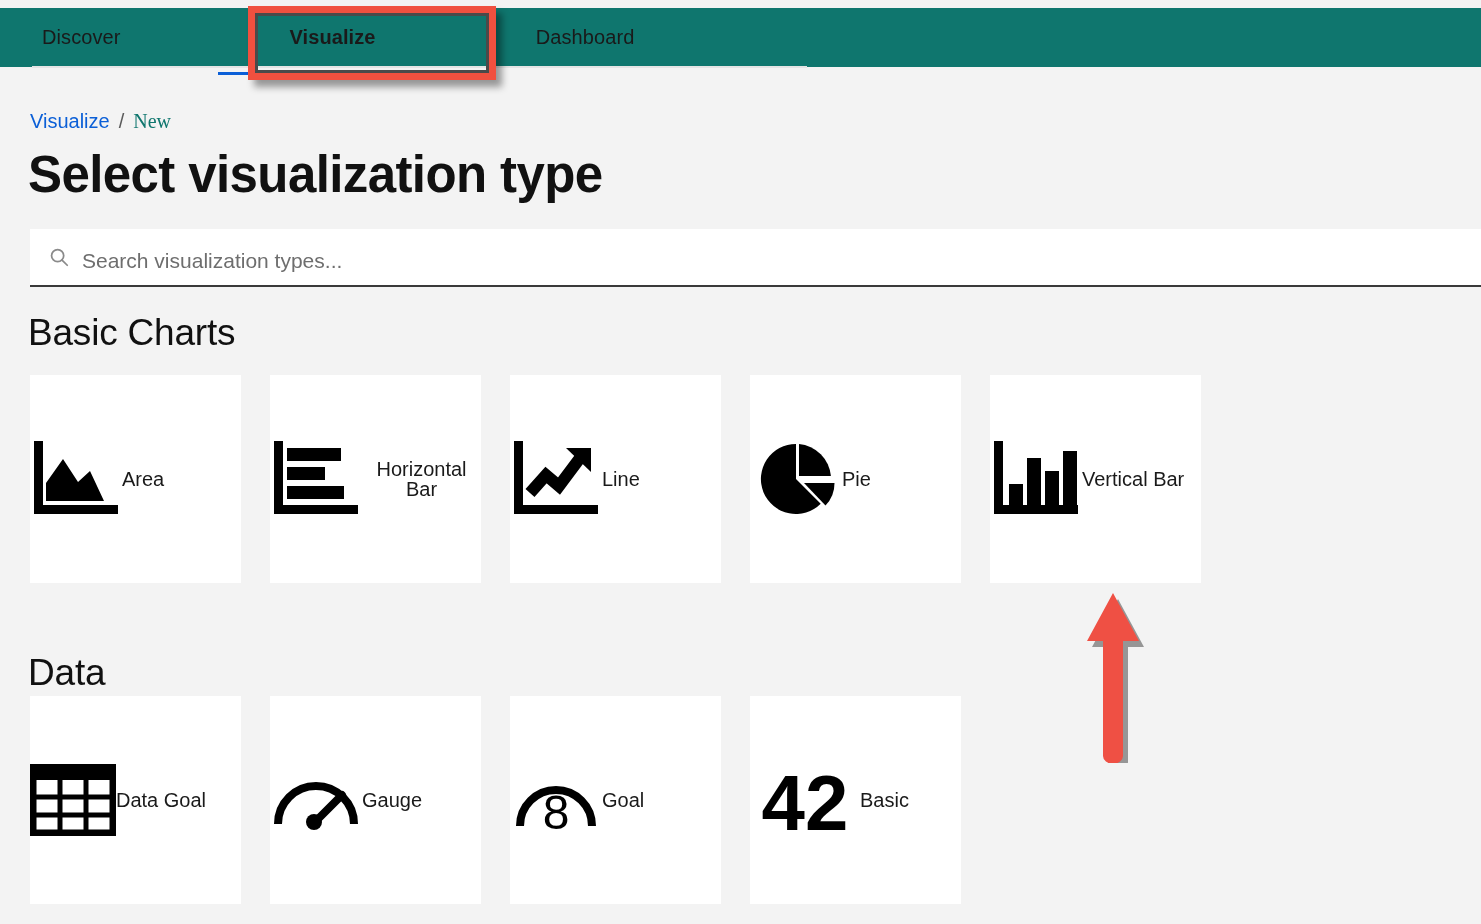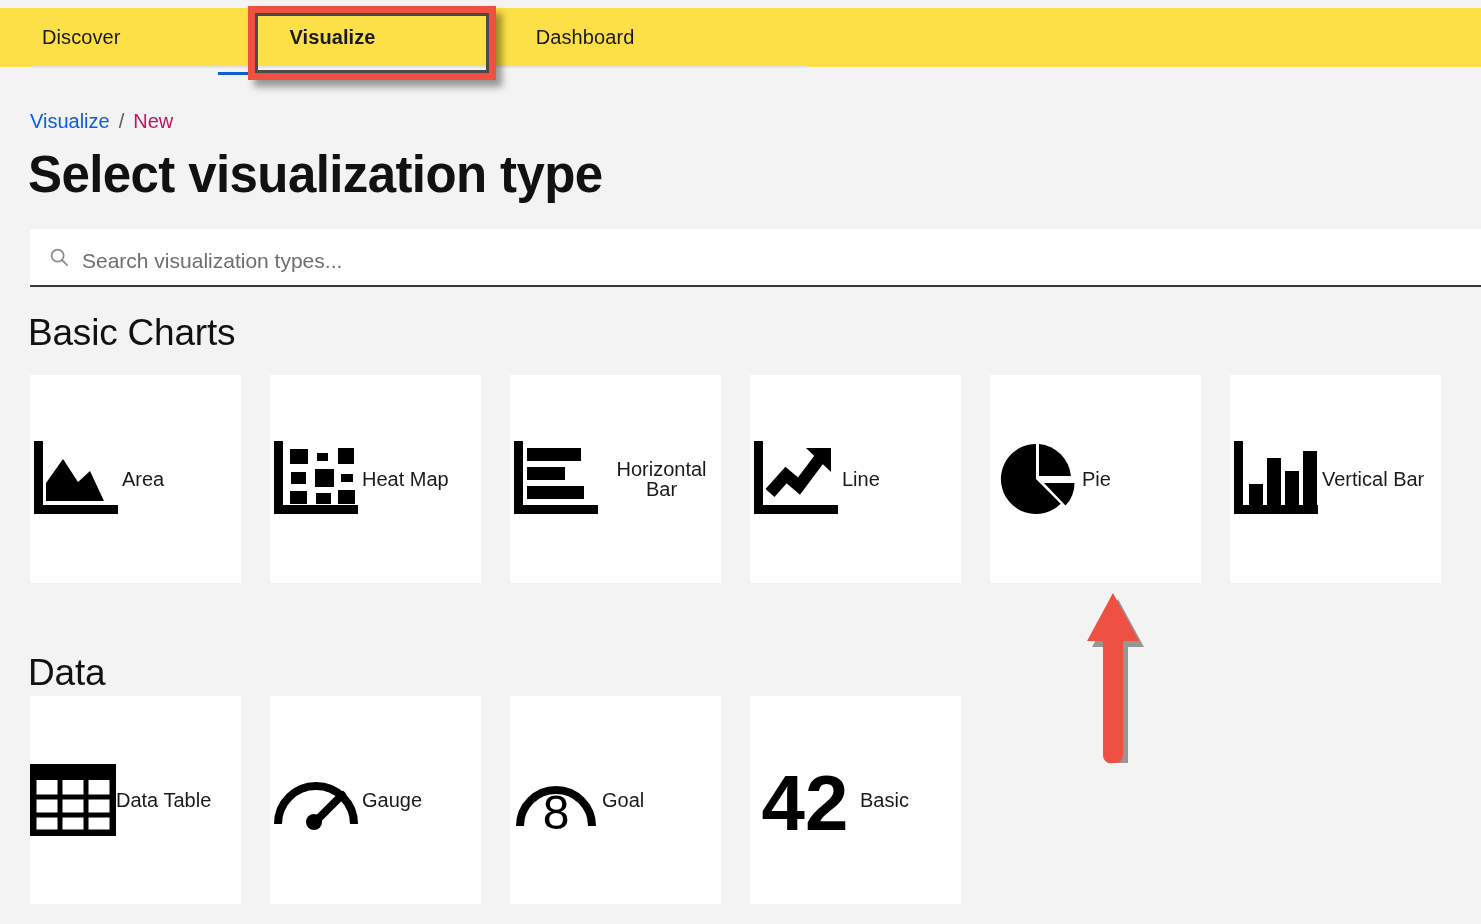--- a/index.html
+++ b/index.html
@@ -22,21 +22,21 @@
     top: 0; left: 0;
     width: 1481px;
     height: 8px;
     background: #f3f3f3;
   }
   .navbar {
     position: absolute;
     top: 8px; left: 0;
     width: 1481px;
     height: 59px;
-    background: #fde047;
+    background: #0f766e;
     display: flex;
     align-items: center;
   }
   .nav-underline {
     position: absolute;
     top: 66px; left: 32px;
     width: 775px;
     height: 2px;
     background: #e4e4e4;
   }
@@ -92,21 +92,21 @@
     font-size: 20px;
     display: flex;
     align-items: baseline;
     gap: 9px;
   }
   .breadcrumb a {
     color: #0b5fd7;
     text-decoration: none;
   }
   .breadcrumb .sep { color: #5a5a5a; }
-  .breadcrumb .current { color: #be185d; }
+  .breadcrumb .current { color: #0f766e; font-family: Liberation Serif, serif; }
 
   .page-title {
     position: absolute;
     top: 145px; left: 28px;
     font-size: 51px;
     font-weight: 700;
     letter-spacing: -.6px;
     color: #111111;
     white-space: nowrap;
   }
@@ -242,37 +242,20 @@
   <div class="card">
     <div class="icon-slot">
       <svg width="92" height="80" viewBox="0 0 92 80">
         <path d="M4 2 h9 v64 h75 v9 H4 Z" fill="#000"></path>
         <path d="M16 62 V44 L33 20 L48 43 L60 32 L74 62 Z" fill="#000"></path>
       </svg>
     </div>
     <div class="card-label">Area</div>
   </div>
 
-  <div class="card">
-    <div class="icon-slot">
-      <svg width="92" height="80" viewBox="0 0 92 80">
-        <path d="M4 2 h9 v64 h75 v9 H4 Z" fill="#000"></path>
-        <rect x="20" y="10" width="18" height="15" fill="#000"></rect>
-        <rect x="47" y="14" width="11" height="8" fill="#000"></rect>
-        <rect x="68" y="9" width="16" height="16" fill="#000"></rect>
-        <rect x="21" y="33" width="15" height="12" fill="#000"></rect>
-        <rect x="45" y="30" width="19" height="18" fill="#000"></rect>
-        <rect x="71" y="35" width="12" height="8" fill="#000"></rect>
-        <rect x="20" y="52" width="17" height="13" fill="#000"></rect>
-        <rect x="46" y="54" width="15" height="11" fill="#000"></rect>
-        <rect x="68" y="51" width="17" height="14" fill="#000"></rect>
-      </svg>
-    </div>
-    <div class="card-label">Heat Map</div>
-  </div>
 
   <div class="card">
     <div class="icon-slot">
       <svg width="92" height="80" viewBox="0 0 92 80">
         <path d="M4 2 h9 v64 h75 v9 H4 Z" fill="#000"></path>
         <rect x="17" y="9" width="54" height="13" fill="#000"></rect>
         <rect x="17" y="28" width="38" height="13" fill="#000"></rect>
         <rect x="17" y="47" width="57" height="13" fill="#000"></rect>
       </svg>
     </div>
@@ -327,21 +310,21 @@
     <div class="icon-slot">
       <svg width="86" height="72" viewBox="0 0 86 72">
         <rect x="3" y="3" width="80" height="66" fill="none" stroke="#000" stroke-width="7"></rect>
         <rect x="3" y="3" width="80" height="13" fill="#000"></rect>
         <line x1="3" y1="33" x2="83" y2="33" stroke="#000" stroke-width="5"></line>
         <line x1="3" y1="51" x2="83" y2="51" stroke="#000" stroke-width="5"></line>
         <line x1="30" y1="3" x2="30" y2="69" stroke="#000" stroke-width="5"></line>
         <line x1="56" y1="3" x2="56" y2="69" stroke="#000" stroke-width="5"></line>
       </svg>
     </div>
-    <div class="card-label">Data Table</div>
+    <div class="card-label">Data Goal</div>
   </div>
 
   <div class="card">
     <div class="icon-slot">
       <svg width="92" height="72" viewBox="0 0 92 72">
         <path d="M8 60 A38 38 0 1 1 84 60" fill="none" stroke="#000" stroke-width="8" stroke-linecap="butt"></path>
         <line x1="46" y1="57" x2="72" y2="31" stroke="#000" stroke-width="8" stroke-linecap="round"></line>
         <circle cx="44" cy="58" r="8" fill="#000"></circle>
       </svg>
     </div>

